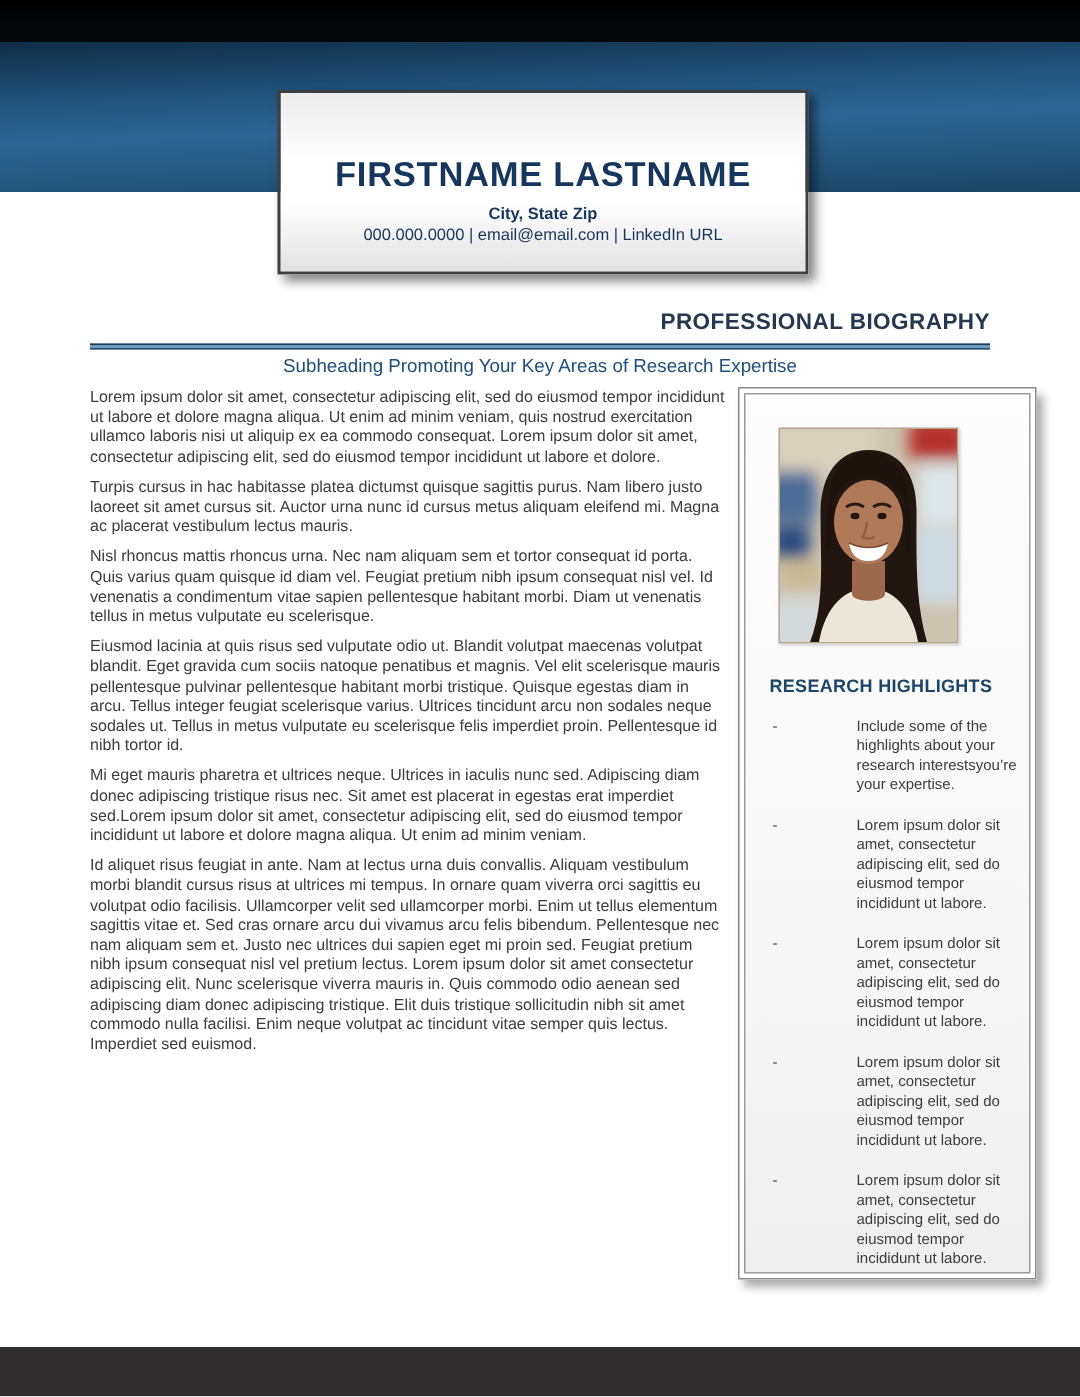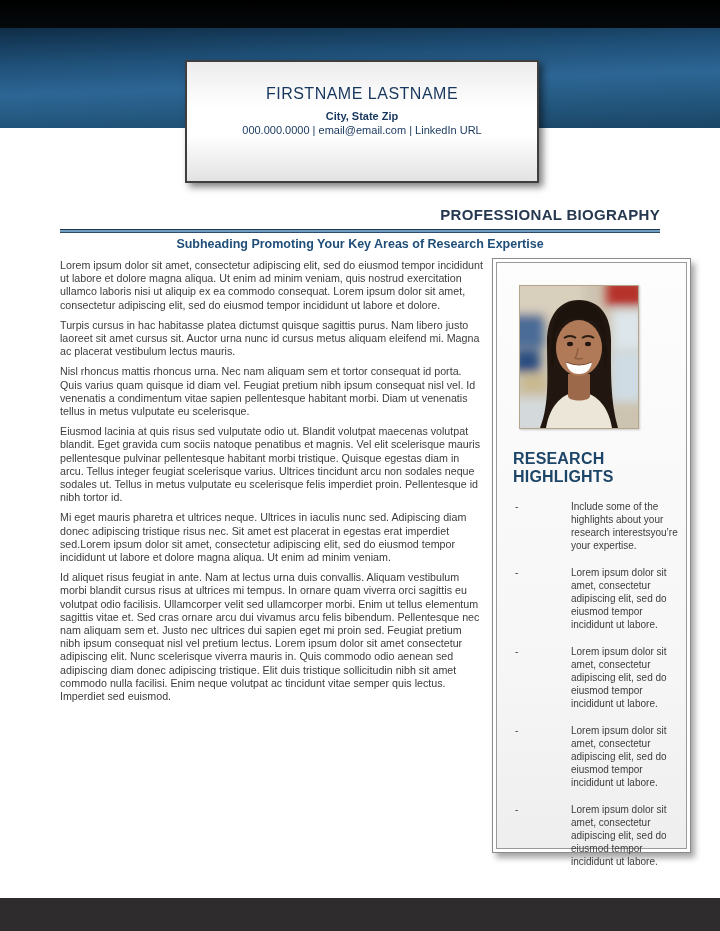--- a/index.html
+++ b/index.html
@@ -10,45 +10,45 @@
   .top-black{position:absolute;top:0;left:0;width:720px;height:28px;
              background:linear-gradient(180deg,#000 0%,#05090c 100%);}
   .banner{position:absolute;top:28px;left:0;width:720px;height:100px;
           background:linear-gradient(178deg,#0f2d47 0%,#1f5078 30%,#2d6695 54%,#255a82 72%,#1a4566 100%);}
 
   
   .header-card{position:absolute;left:185px;top:60px;width:350px;height:119px;
                background:linear-gradient(180deg,#ececec 0%,#ffffff 38%,#ffffff 62%,#e2e2e2 100%);
                border:2px solid #3f3f3f;box-shadow:4px 4px 7px rgba(0,0,0,0.5);
                text-align:center;z-index:5;}
-  .person-name{margin-top:23px;font-size:16px;font-weight:normal;color:#17365d;letter-spacing:0.5px;}
+  .person-name{margin-top:41px;font-size:23px;font-weight:bold;color:#17365d;letter-spacing:0.5px;}
   .person-location{margin-top:7px;font-size:11px;font-weight:bold;color:#17365d;}
   .person-contact{margin-top:2px;font-size:11px;color:#17365d;text-align:center;}
 
   
   .doc-title{position:absolute;top:206px;left:60px;width:600px;text-align:right;
              font-size:15px;font-weight:bold;color:#253850;letter-spacing:0.3px;}
   .title-rule{position:absolute;top:229px;left:60px;width:600px;height:2px;
               background:#6f9dc0;border-top:1px solid #1f3750;border-bottom:1px solid #2d4a66;}
   .subheading{position:absolute;top:237px;left:60px;width:600px;text-align:center;
-              font-size:12.5px;font-weight:bold;color:#1f4e79;}
+              font-size:12.5px;font-weight:normal;color:#1f4e79;}
 
   
   .body-col{position:absolute;top:259px;left:60px;width:424px;
             font-size:10.7px;line-height:13.2px;color:#3d3d3d;text-align:left;}
   .body-col p{margin:0 0 7px 0;}
 
   
   .side-box{position:absolute;left:492px;top:258px;width:197px;height:593px;
             background:linear-gradient(180deg,#fdfdfd 0%,#f6f6f6 70%,#eeeeee 100%);
             border:1px solid #8a8a8a;
             box-shadow:inset 0 0 0 3px #ffffff,inset 0 0 0 4px #9a9a9a,4px 5px 6px rgba(0,0,0,0.35);}
   .photo-frame{margin:26px 0 0 26px;width:118px;height:142px;border:1px solid #b3a68d;
                box-shadow:1px 1px 2px rgba(0,0,0,0.2);overflow:hidden;}
-  .side-title{margin:21px 0 0 20px;font-size:16px;font-weight:bold;color:#1d4568;letter-spacing:0.2px;}
+  .side-title{margin:21px 0 0 20px;font-size:12px;font-weight:bold;color:#1d4568;letter-spacing:0.2px;}
   .bullets{margin-top:14px;padding-left:22px;padding-right:8px;}
   .bullet{display:flex;margin-bottom:14px;font-size:10px;line-height:13px;color:#3d3d3d;}
   .dash{flex:none;width:24px;color:#3d3d3d;}
   .btext{width:140px;margin-left:32px;}
 
   
   .footer-bar{position:absolute;left:0;top:898px;width:720px;height:33px;background:#2e2c2d;}
 </style>
 </head>
 <body>

